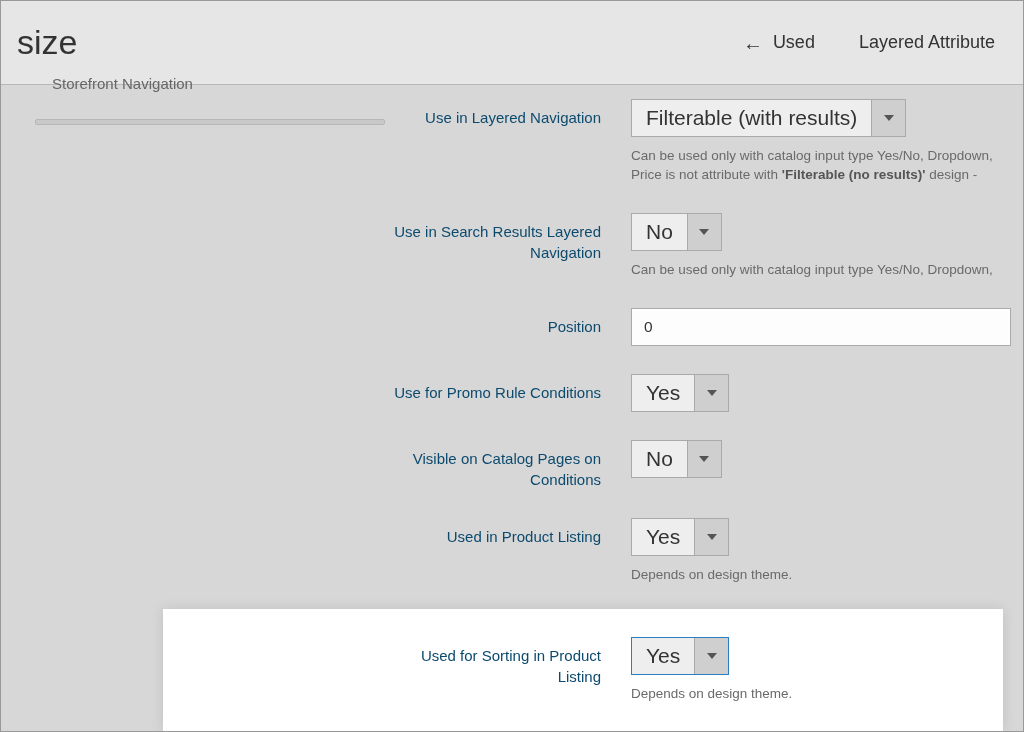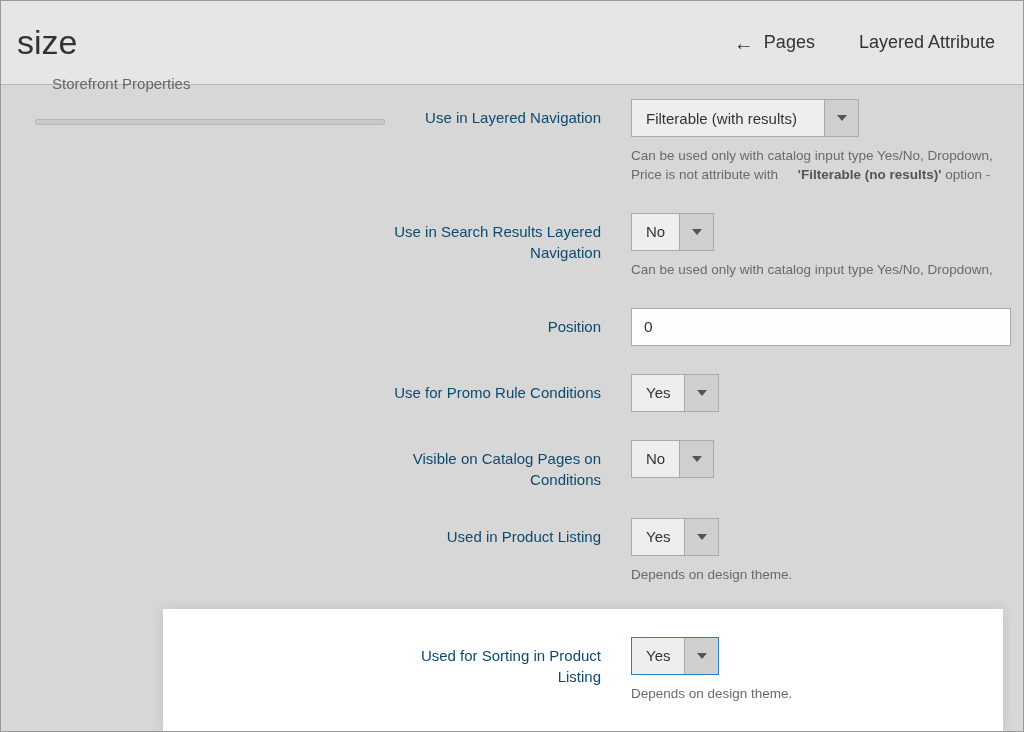--- a/index.html
+++ b/index.html
@@ -113,36 +113,36 @@
   .form-field {
     flex: 1;
   }
   .hint {
     font-size: 13.5px;
     color: #6a6a6a;
     margin-top: 10px;
     line-height: 1.4;
     max-width: 380px;
   }
-  .hint strong { font-weight: 600; color: #555; margin-left: 16px; }
+  .hint strong { font-weight: 600; color: #555; }
 
   .select-wrap {
     display: inline-flex;
     border: 1px solid #aaa;
     background: #eeeeee;
     height: 38px;
   }
   .select-wrap.focused {
     border: 1px solid #2c7fbf;
   }
   .select-value {
     padding: 0 14px;
     display: flex;
     align-items: center;
-    font-size: 15px;
+    font-size: 21px;
     color: #333;
     min-width: 30px;
   }
   .select-value.wide { min-width: 192px; }
   .select-arrow {
     width: 34px;
     background: #cfcfcf;
     border-left: 1px solid #aaa;
     display: flex;
     align-items: center;
@@ -166,52 +166,52 @@
 </head>
 <body>
 
 <div class="inner">
 
   <div class="header">
     <div class="page-title">size</div>
     <div class="header-actions">
       <div class="back-link">
         <span class="arrow-left">←</span>
-        <span>Pages</span>
+        <span>Used</span>
       </div>
       <div class="delete-link">
         <span>Layered Attribute</span>
       </div>
     </div>
   </div>
 
   <div class="content">
     <div class="sidebar">
       <div class="sidebar-tab">
-        <span>Storefront Properties</span>
+        <span>Storefront Navigation</span>
       </div>
       <div class="sidebar-scroll"></div>
     </div>
 
     <div class="form-area">
 
       <div class="form-row">
         <div class="form-label">Use in Layered Navigation</div>
         <div class="form-field">
           <div class="select-wrap">
             <div class="select-value wide">Filterable (with results)</div>
             <div class="select-arrow">
               <svg viewBox="0 0 10 6">
                   <path d="M0 0 L5 6 L10 0 Z" fill="#555"></path>
                 </svg>
             </div>
           </div>
           <div class="hint">
             <span>Can be used only with catalog input type Yes/No, Dropdown, </span><br>
-            <span>Price is not attribute with </span><strong>'Filterable (no results)'</strong><span> option - </span>
+            <span>Price is not attribute with </span><strong>'Filterable (no results)'</strong><span> design - </span>
           </div>
         </div>
       </div>
 
       <div class="form-row">
         <div class="form-label">Use in Search Results Layered Navigation</div>
         <div class="form-field">
           <div class="select-wrap">
             <div class="select-value">No</div>
             <div class="select-arrow">

